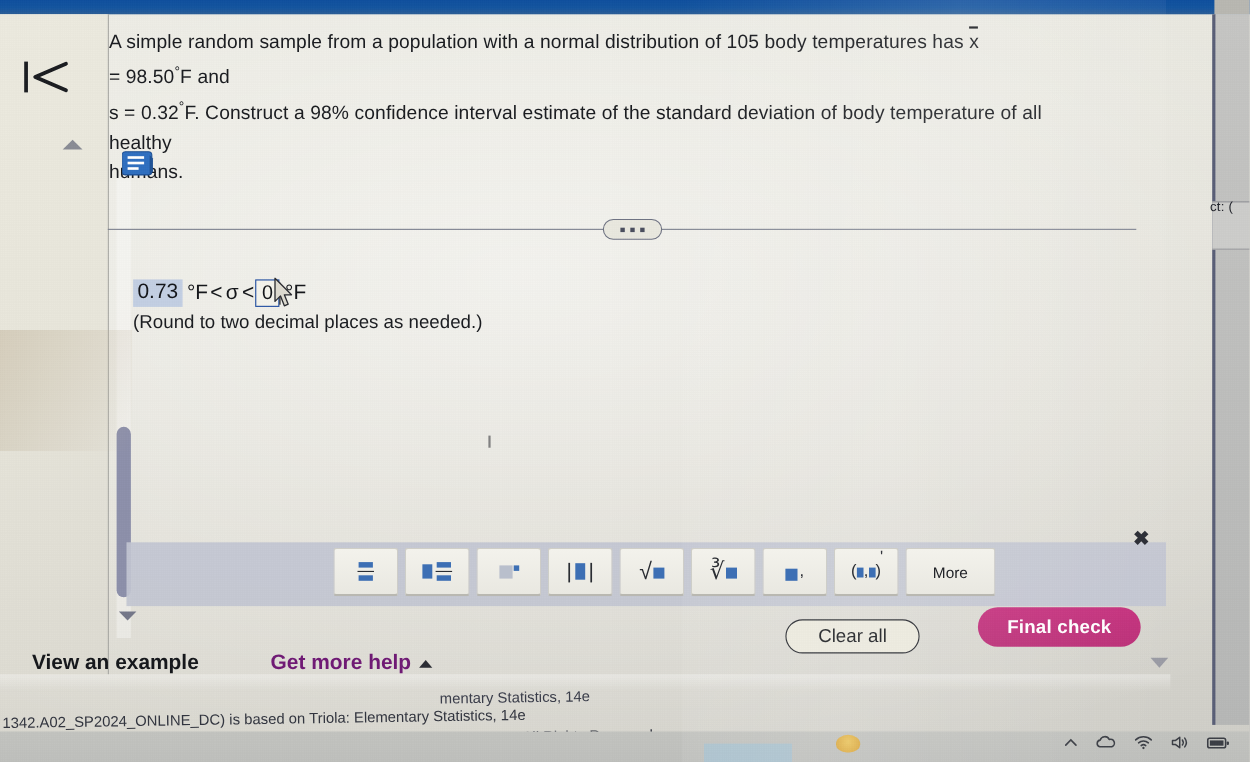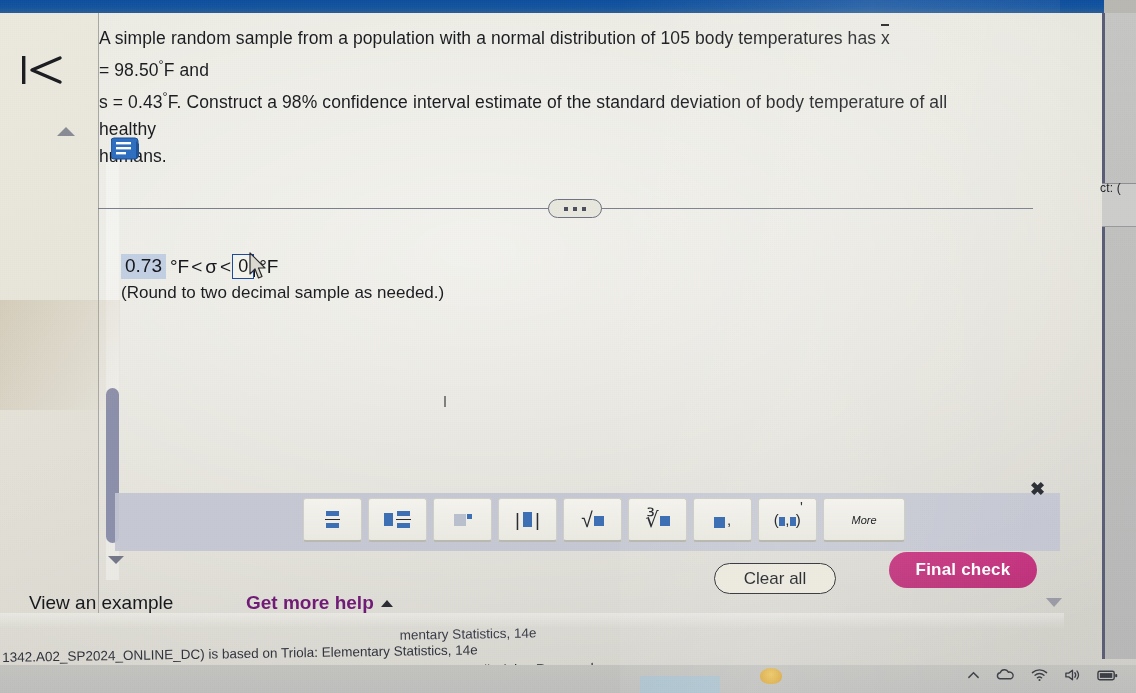--- a/index.html
+++ b/index.html
@@ -198,21 +198,21 @@
   .pal-btn {
     min-width: 59px; height: 44px;
     background: linear-gradient(180deg,#f3f2ec 0%,#e9e8e1 100%);
     border: 1px solid #cfcec7;
     border-bottom: 2px solid #b9b8b1;
     border-radius: 3px;
     display: flex; align-items: center; justify-content: center;
     color: #2a2d33;
     font-size: 15px;
   }
-  .pal-btn.more { min-width: 82px; font-size: 11px; color: #1d1f24; font-style: italic; }
+  .pal-btn.more { min-width: 82px; font-size: 14px; color: #1d1f24; }
 
   .g-blue { background: #3d6fb4; display: inline-block; }
   .frac { display: inline-flex; flex-direction: column; align-items: center; gap: 2px; }
   .frac i { width: 13px; height: 5px; }
   .frac hr { width: 15px; height: 1.6px; background: #2a2d33; border: 0; margin: 1px 0; }
   .mixfrac { display: inline-flex; align-items: center; gap: 3px; }
   .mixfrac .whole { width: 9px; height: 13px; }
   .sup-b { display: inline-flex; align-items: flex-start; gap: 1px; }
   .sup-b .base { width: 12px; height: 12px; }
   .sup-b .pw { width: 5px; height: 5px; }
@@ -261,21 +261,21 @@
     position: absolute; left: 1046px; top: 598px;
     width: 0; height: 0;
     border-left: 8px solid transparent;
     border-right: 8px solid transparent;
     border-top: 9px solid #9a9ba4;
   }
 
   
   .view-example {
     position: absolute; left: 29px; top: 592px;
-    font-size: 19px; font-weight: normal; color: #16181c;
+    font-size: 19px; font-weight: bold; color: #16181c;
   }
   .get-help {
     position: absolute; left: 246px; top: 592px;
     font-size: 19px; font-weight: bold; color: #701a75;
     display: flex; align-items: center; gap: 7px;
   }
   .caret-up {
     width: 0; height: 0;
     border-left: 6px solid transparent;
     border-right: 6px solid transparent;
@@ -365,21 +365,21 @@
 
 <div class="vscroll"></div>
 <div class="vscroll-thumb"></div>
 <div class="scroll-down-tri"></div>
 
 <div class="content">
 
   <div class="problem-text">
     <span>A simple random sample from a population with a normal distribution of 105 body temperatures has </span><span class="math xbar">x</span><span class="math"> = 98.50</span><sup class="deg">°</sup><span class="math">F</span><span> and</span>
     <br>
-    <span class="math">s = 0.43</span><sup class="deg">°</sup><span>F. Construct a 98% confidence interval estimate of the standard deviation of body temperature of all healthy</span>
+    <span class="math">s = 0.32</span><sup class="deg">°</sup><span>F. Construct a 98% confidence interval estimate of the standard deviation of body temperature of all healthy</span>
     <br>
     <span>humans.</span>
   </div>
 
   <div class="icon-row">
     <span class="table-icon">
       <svg viewBox="0 0 30 27" width="30" height="27" aria-hidden="true">
         <path d="M3 3 h21 a3 3 0 0 1 3 3 v15 a3 3 0 0 1 -3 3 h-21 a3 3 0 0 1 -3 -3 v-15 a3 3 0 0 1 3 -3 z" fill="#2f6fc0" stroke="#1d4f93" stroke-width="1"></path>
         <rect x="5" y="7" width="15" height="2.4" fill="#ffffff"></rect>
         <rect x="5" y="12" width="15" height="2.4" fill="#ffffff"></rect>
@@ -404,21 +404,21 @@
     <span>&lt;</span>
     <span class="ans-sigma">σ</span>
     <span>&lt;</span>
     <span class="ans-box">
       <span>0</span>
       <span class="caret"></span>
     </span>
     <span class="ans-unit">°F</span>
   </div>
 
-  <div class="round-note">(Round to two decimal sample as needed.)</div>
+  <div class="round-note">(Round to two decimal places as needed.)</div>
 
   <div class="stray-caret"></div>
 </div>
 
 <div class="cursor">
   <svg viewBox="0 0 18 30" width="18" height="30" aria-hidden="true">
     <path d="M1 1 L1 22 L6 17 L9.5 26 L13 24.5 L9.5 16 L16 16 Z" fill="#dcd9cf" stroke="#2a2b30" stroke-width="1.2" stroke-linejoin="round"></path>
   </svg>
 </div>
 

